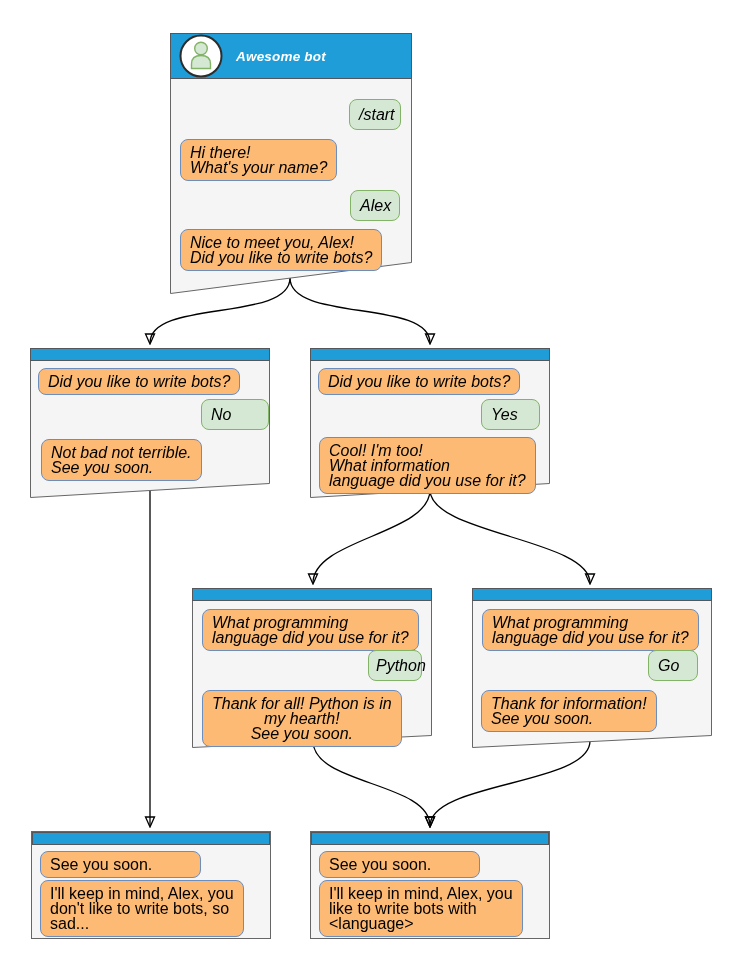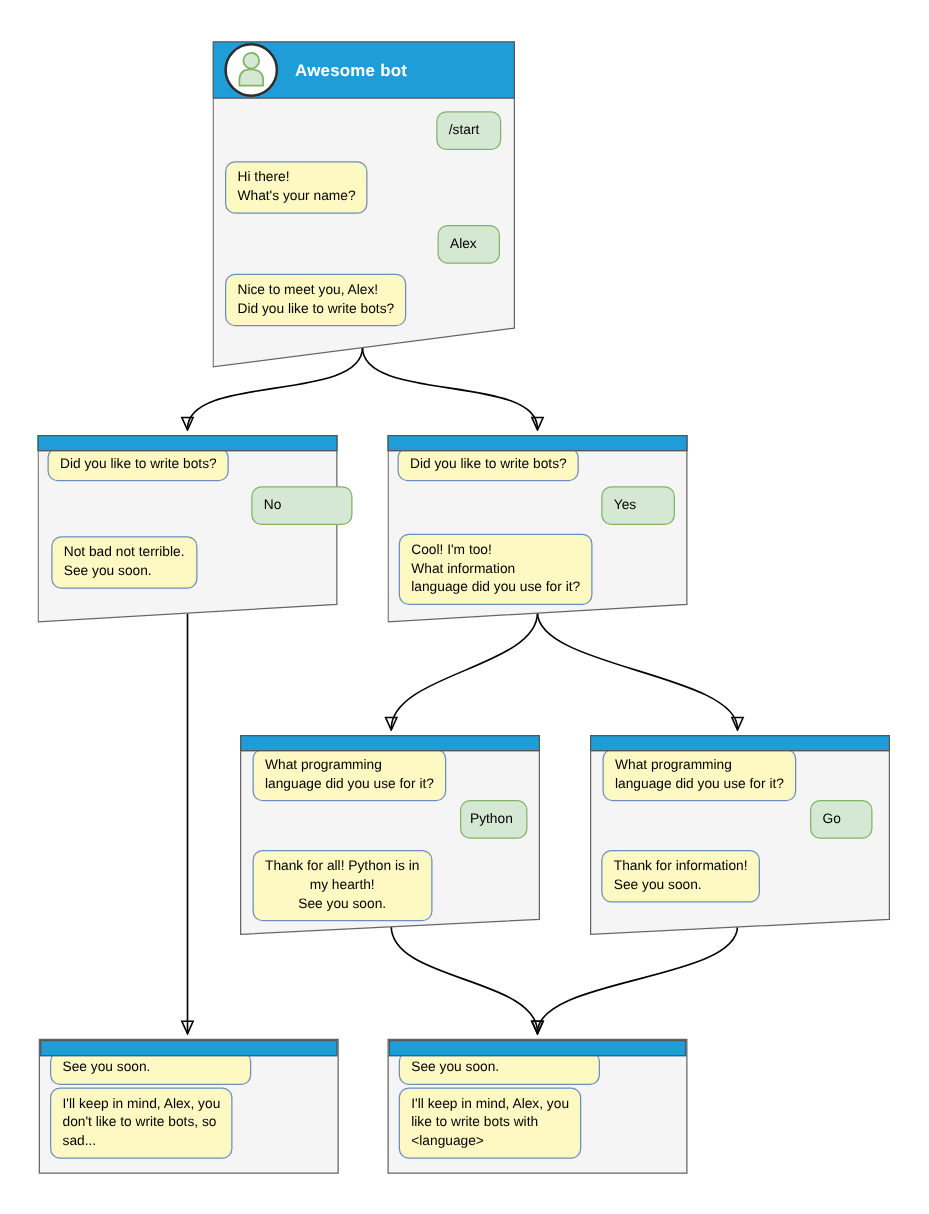--- a/index.html
+++ b/index.html
@@ -7,21 +7,21 @@
     position:relative; width:743px; height:971px;
     background:#ffffff; overflow:hidden;
     font-family:"Liberation Sans", sans-serif;
   }
 
   
   #connectors { position:absolute; left:0; top:0; z-index:0; pointer-events:none; }
   #connectors path { fill:none; stroke:#000000; stroke-width:1.3px; }
 
   
-  .win { position:absolute; z-index:1; }
+  .win { position:absolute; z-index:1;font-style:italic; }
   .frame { position:absolute; left:0; top:0; }
   .frame .body-shape { fill:#f5f5f5; stroke:#666666; stroke-width:1; }
   .frame .header-shape { fill:#1e9dd9; stroke:#55565a; stroke-width:1; }
 
   .rectwin {
     position:absolute; z-index:1; box-sizing:border-box;
     background:#f5f5f5; border:1px solid #666666;
   }
 
   .titlebar {
@@ -34,25 +34,25 @@
 
   .thinbar {
     position:absolute; left:0; top:0; right:0; height:13px;
     background:#1e9dd9; border:1px solid #55565a;
     box-sizing:border-box; z-index:3;
   }
 
   
   .bubble {
     position:absolute; z-index:2; box-sizing:border-box;
-    font-size:11px; line-height:15px; color:#000000;
+    font-size:16px; line-height:15px; color:#000000;
     white-space:pre-line; width:max-content;
-    border-radius:8px; padding:5px 9px;
+    border-radius:8px; padding:5px 9px;margin-top:10px;
   }
-  .bot  { background:#fef9c3; border:1px solid #6c8ebf; }
+  .bot  { background:#fdba74; border:1px solid #6c8ebf; }
   .user { background:#d5e8d4; border:1px solid #82b366; padding:7px 9px; }
 </style>
 </head>
 <body>
 
 <div id="canvas">
 
   <svg id="connectors" width="743" height="971" aria-hidden="true">
     <defs>
       <marker id="arrow" markerUnits="userSpaceOnUse" markerWidth="12" markerHeight="12" refX="10" refY="6" orient="auto">
@@ -89,21 +89,21 @@
     <div class="bubble user" style="left:180px; top:147px; width:50px;">Alex</div>
     <div class="bubble bot" style="left:10px; top:186px;">Nice to meet you, Alex!
 Did you like to write bots?</div>
   </div>
 
   <div class="win" style="left:30px; top:348px; width:240px; height:150px;">
     <svg class="frame" width="241" height="151">
       <polygon class="body-shape" points="0.5,0.5 239.5,0.5 239.5,135.5 0.5,149.5"></polygon>
     </svg>
     <div class="bubble bot" style="left:8px; top:10px;">Did you like to write bots?</div>
-    <div class="bubble user" style="left:171px; top:41px; width:81px;">No</div>
+    <div class="bubble user" style="left:171px; top:41px; width:68px;">No</div>
     <div class="bubble bot" style="left:11px; top:81px;">Not bad not terrible.
 See you soon.</div>
     <div class="thinbar"></div>
   </div>
 
   <div class="win" style="left:310px; top:348px; width:240px; height:150px;">
     <svg class="frame" width="241" height="151">
       <polygon class="body-shape" points="0.5,0.5 239.5,0.5 239.5,135.5 0.5,149.5"></polygon>
     </svg>
     <div class="bubble bot" style="left:8px; top:10px;">Did you like to write bots?</div>

